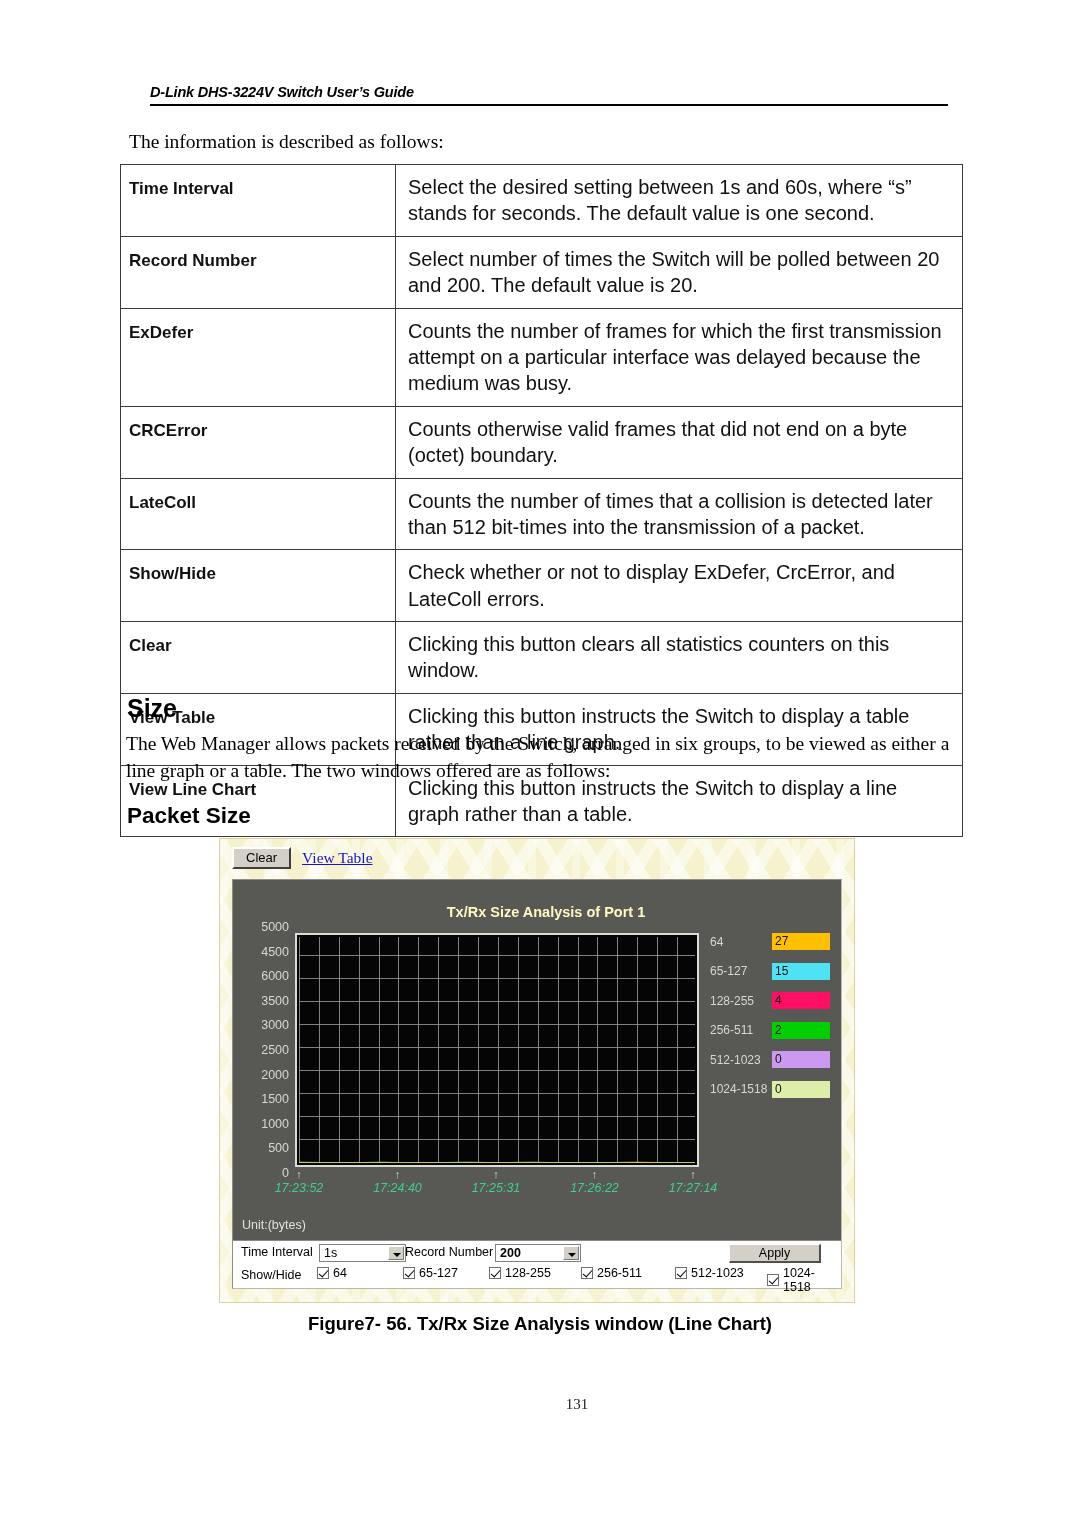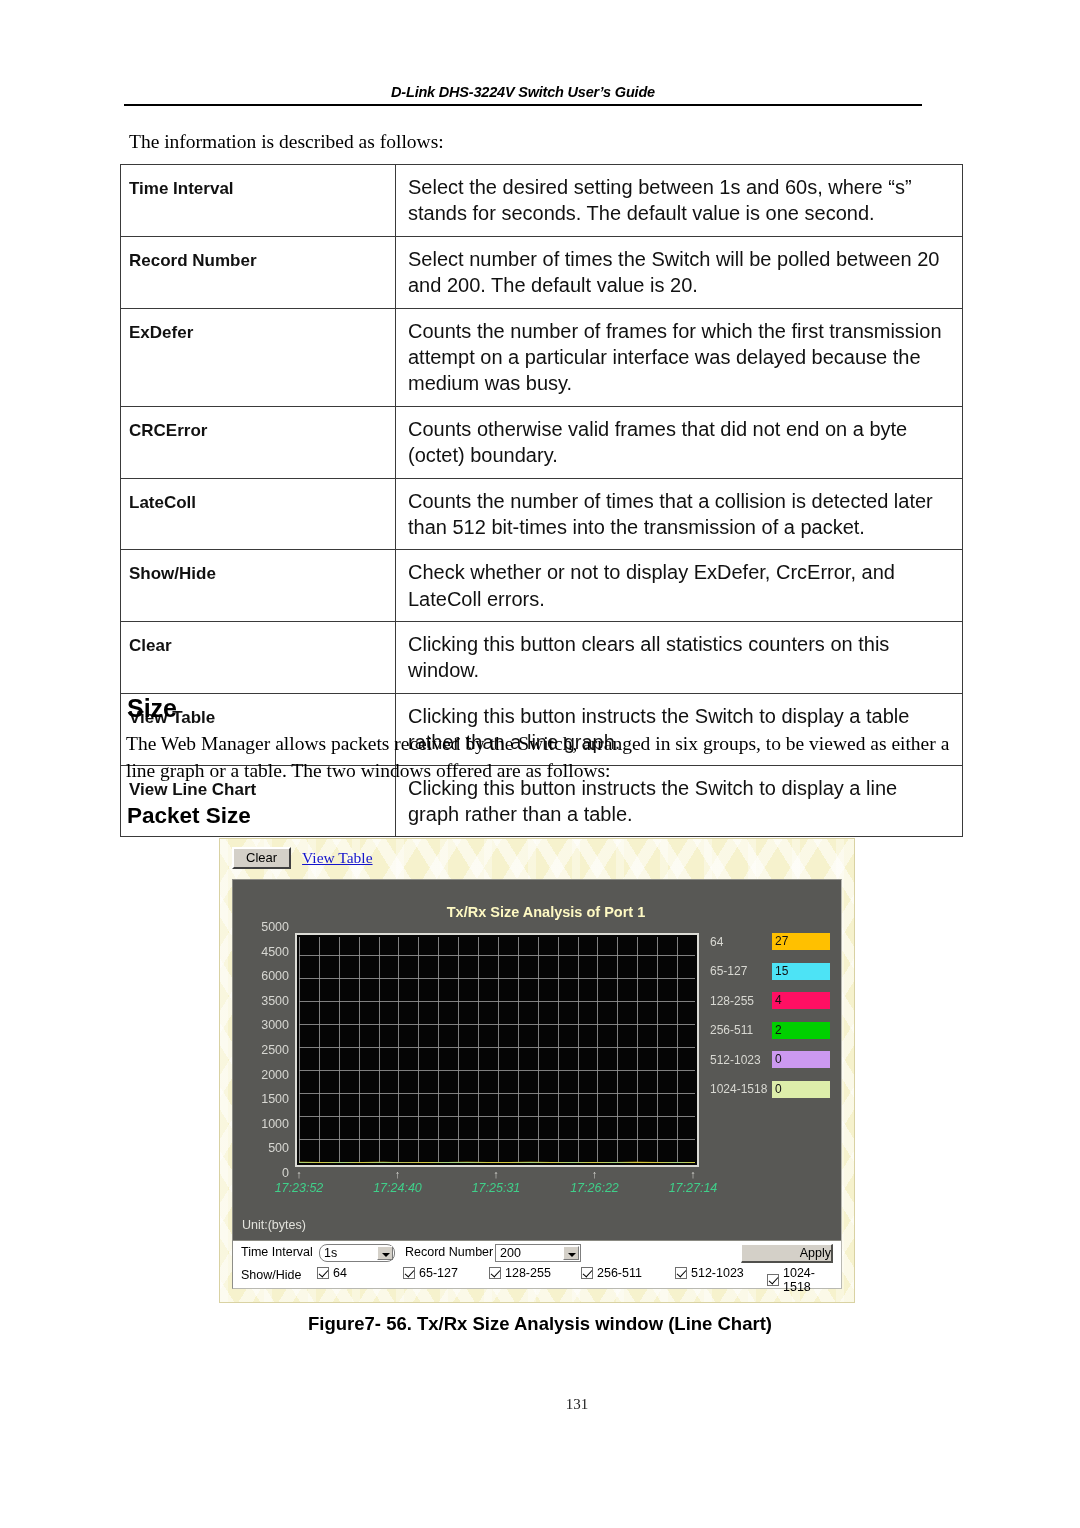--- a/index.html
+++ b/index.html
@@ -19,24 +19,23 @@
   .page {
     position: absolute;
     left: 0; top: 0;
     width: 1080px;
     height: 1528px;
   }
 
   
   .doc-header {
     position: absolute;
-    left: 124px;
+    left: 150px;
     top: 84px;
     width: 798px;
-    text-align: center;
   }
   .doc-header .htext {
     font-family: "Liberation Sans", sans-serif;
     font-weight: bold;
     font-style: italic;
     font-size: 14.5px;
     letter-spacing: -0.2px;
     color: #000;
   }
   .doc-header .hrule {
@@ -370,30 +369,30 @@
     content: "";
     position: absolute;
     left: 4px; top: 6px;
     border-left: 4px solid transparent;
     border-right: 4px solid transparent;
     border-top: 4px solid #000;
   }
   .btn-apply {
     position: absolute;
     top: 1px;
-    right: 8px;
+    right: 20px;
     width: 92px;
     height: 19px;
     background: #d4d0c8;
     border-top: 1px solid #ffffff;
     border-left: 1px solid #ffffff;
     border-right: 2px solid #50504c;
     border-bottom: 2px solid #50504c;
     box-sizing: border-box;
-    text-align: right;
+    text-align: center;
     font-family: "Liberation Sans", sans-serif;
     font-size: 12.5px;
     line-height: 16px;
     color: #000;
   }
   .chk-item {
     position: absolute;
     display: flex;
     align-items: center;
     gap: 4px;
@@ -593,26 +592,26 @@
               <span class="legend-value">0</span>
             </div>
           </div>
         </div>
 
       <div class="unit-label">Unit:(bytes)</div>
 
       <div class="ctrl-strip">
         <div class="ctrl-row1">
           <div class="ctrl-label" style="left:8px;">Time Interval</div>
-          <div class="ctrl-select" style="left:86px; width:76px;border-radius:8px;">
+          <div class="ctrl-select" style="left:86px; width:87px;">
             <span class="sel-val">1s</span>
             <span class="sel-arrow"></span>
           </div>
           <div class="ctrl-label" style="left:172px;">Record Number</div>
-          <div class="ctrl-select" style="left:262px; width:86px;">
+          <div class="ctrl-select" style="left:262px; width:86px;font-weight:bold;">
             <span class="sel-val">200</span>
             <span class="sel-arrow"></span>
           </div>
           <div class="btn-apply">Apply</div>
         </div>
         <div class="ctrl-row2">
           <div class="ctrl-label" style="left:8px;">Show/Hide</div>
         <div class="chk-item" style="left: 84px;">
               <span class="checkbox checked"></span>
               <span>64</span>

